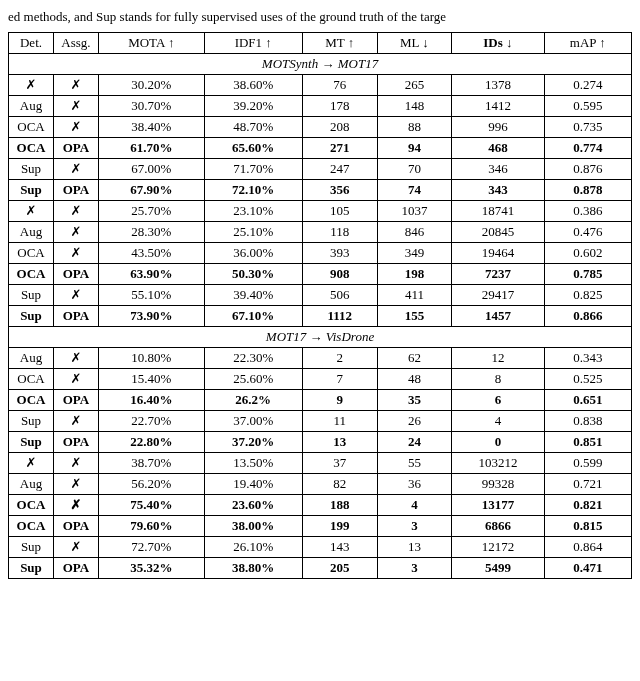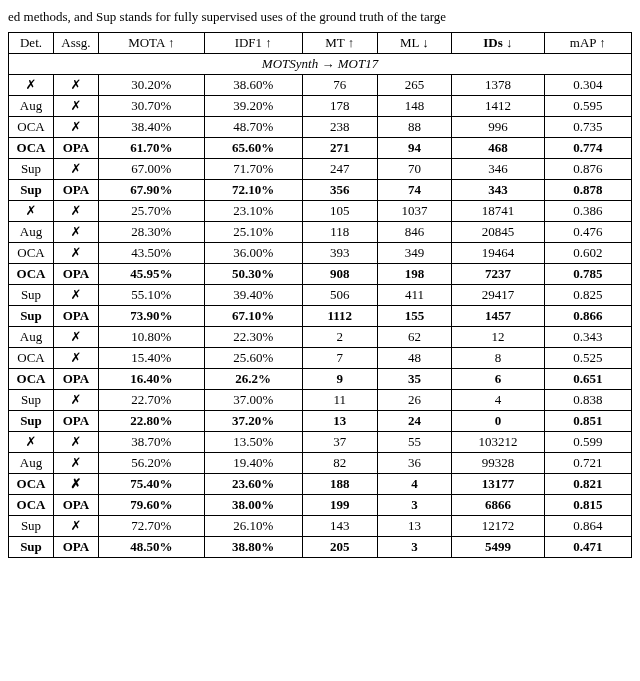--- a/index.html
+++ b/index.html
@@ -63,38 +63,38 @@
         <td colspan="8">MOTSynth → MOT17</td>
       </tr>
       <tr>
         <td style="font-style: normal;">✗</td>
         <td style="font-style: normal;">✗</td>
         <td>30.20%</td>
         <td>38.60%</td>
         <td>76</td>
         <td>265</td>
         <td>1378</td>
-        <td>0.304</td>
+        <td>0.274</td>
       </tr>
       <tr>
         <td>Aug</td>
         <td style="font-style: normal;">✗</td>
         <td>30.70%</td>
         <td>39.20%</td>
         <td>178</td>
         <td>148</td>
         <td>1412</td>
         <td>0.595</td>
       </tr>
       <tr>
         <td>OCA</td>
         <td style="font-style: normal;">✗</td>
         <td>38.40%</td>
         <td>48.70%</td>
-        <td>238</td>
+        <td>208</td>
         <td>88</td>
         <td>996</td>
         <td>0.735</td>
       </tr>
       <tr class="bold-row">
         <td>OCA</td>
         <td>OPA</td>
         <td><strong>61.70%</strong></td>
         <td><strong>65.60%</strong></td>
         <td><strong>271</strong></td>
@@ -148,21 +148,21 @@
         <td>43.50%</td>
         <td>36.00%</td>
         <td>393</td>
         <td>349</td>
         <td>19464</td>
         <td>0.602</td>
       </tr>
       <tr class="bold-row">
         <td>OCA</td>
         <td>OPA</td>
-        <td><strong>45.95%</strong></td>
+        <td><strong>63.90%</strong></td>
         <td><strong>50.30%</strong></td>
         <td><strong>908</strong></td>
         <td><strong>198</strong></td>
         <td><strong>7237</strong></td>
         <td><strong>0.785</strong></td>
       </tr>
       <tr>
         <td>Sup</td>
         <td style="font-style: normal;">✗</td>
         <td>55.10%</td>
@@ -175,20 +175,23 @@
       <tr class="bold-row">
         <td>Sup</td>
         <td>OPA</td>
         <td><strong>73.90%</strong></td>
         <td><strong>67.10%</strong></td>
         <td><strong>1112</strong></td>
         <td><strong>155</strong></td>
         <td><strong>1457</strong></td>
         <td><strong>0.866</strong></td>
       </tr>
+      <tr class="section-header">
+        <td colspan="8">MOT17 → VisDrone</td>
+      </tr>
       <tr>
         <td>Aug</td>
         <td style="font-style: normal;">✗</td>
         <td>10.80%</td>
         <td>22.30%</td>
         <td>2</td>
         <td>62</td>
         <td>12</td>
         <td>0.343</td>
       </tr>
@@ -278,21 +281,21 @@
         <td>72.70%</td>
         <td>26.10%</td>
         <td>143</td>
         <td>13</td>
         <td>12172</td>
         <td>0.864</td>
       </tr>
       <tr class="bold-row">
         <td>Sup</td>
         <td>OPA</td>
-        <td><strong>48.50%</strong></td>
+        <td><strong>35.32%</strong></td>
         <td><strong>38.80%</strong></td>
         <td><strong>205</strong></td>
         <td><strong>3</strong></td>
         <td><strong>5499</strong></td>
         <td><strong>0.471</strong></td>
       </tr>
     </tbody>
 </table>
 
 </body></html>

